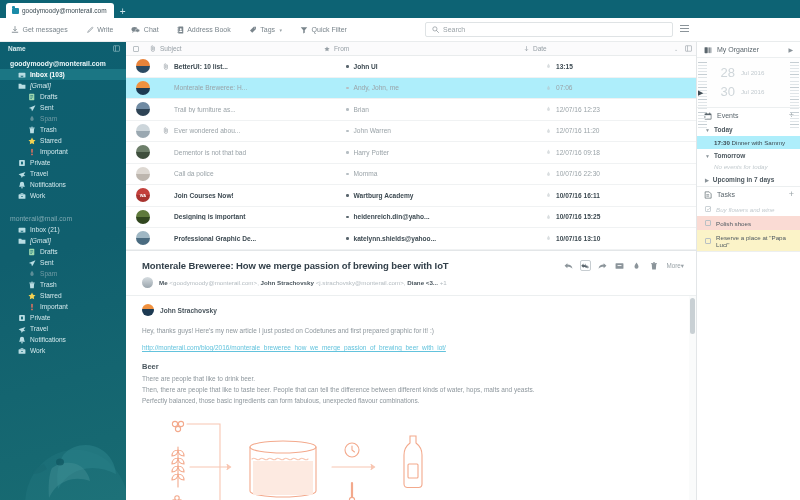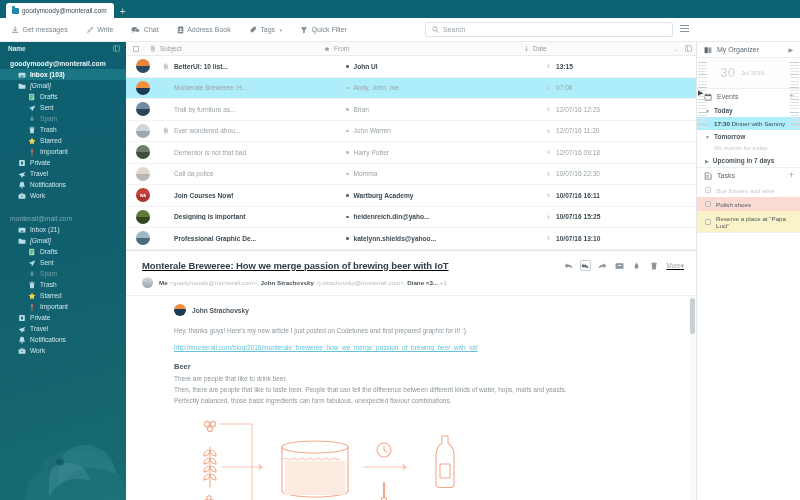--- a/index.html
+++ b/index.html
@@ -108,33 +108,33 @@
   .m-subj { flex: 1; padding-left: 2px; overflow: hidden; white-space: nowrap; }
   .m-from { width: 200px; display: flex; align-items: center; gap: 5px; }
   .dot { width: 2.5px; height: 2.5px; border-radius: 50%; background: #b6bec3; flex-shrink: 0; }
   .msgrow.unread .dot { background: #5a666e; }
   .m-date { width: 150px; display: flex; align-items: center; gap: 5px; }
   .m-flag { width: 5px; height: 6px; flex-shrink: 0; opacity: .5; }
 
   
   .reader { flex: 1; min-height: 0; display: flex; flex-direction: column; border-top: 1px solid #e3e6e8; background:#fff; }
   .rd-head { padding: 8px 12px 7px 16px; }
-  .rd-titlerow { display: flex; align-items: center; text-decoration: underline; }
+  .rd-titlerow { display: flex; align-items: center; }
   .rd-title { flex: 1; font-size: 9.5px; color: #33404a; font-weight: bold; letter-spacing: -0.1px; }
   .rd-actions { display: flex; align-items: center; gap: 6px; padding-top: 1px; }
   .ract { width: 11px; height: 11px; display: flex; align-items: center; justify-content: center; border-radius: 2px; }
   .ract.active { border: 1px solid #c7cdd1; background: #fff; }
   .rd-more { font-size: 6.3px; color: #9aa3a8; margin-left: 1px; }
   .rd-recip { display: flex; align-items: center; gap: 6px; margin-top: 6px; }
   .rd-recip .av { width: 11px; height: 11px; }
   .rd-recips { font-size: 6.2px; color: #b3bbc0; }
   .rd-recips b { color: #49555d; }
   .rd-sep { height: 1px; background: #eceff0; margin: 0; }
 
-  .rd-body { flex: 1; overflow: hidden; padding: 8px 16px 10px 16px; position: relative; margin-left: 32px; }
+  .rd-body { flex: 1; overflow: hidden; padding: 8px 16px 10px 16px; position: relative; }
   .rd-sender { display: flex; align-items: center; gap: 6px; margin-bottom: 9px; }
   .rd-sender .av { width: 12px; height: 12px; }
   .rd-sender-name { font-size: 6.6px; font-weight: bold; color: #49555d; }
   .rd-p { font-size: 6.5px; color: #8d969c; line-height: 11px; }
   .rd-link { font-size: 6.5px; color: #63c3dd; margin: 8px 0 11px 0; text-decoration: underline; }
   .rd-h { font-size: 7.5px; font-weight: bold; color: #4b575f; margin-bottom: 2px; }
   .rd-illus { margin-top: 13px; }
 
   
   .vsb { position: absolute; right: 0; top: 0; width: 7px; height: 100%; background: #fafbfb; }
@@ -873,20 +873,24 @@
             <i class="lg"></i>
             <i></i>
             <i></i>
             <i></i>
             <i class="lg"></i>
             <i></i>
           </div>
         <div class="selarrow">▶</div>
         <div id="dates">
             <div class="dayrow">
+              <span class="daynum">28</span>
+              <span class="daylbl">Jul 2016</span>
+            </div>
+            <div class="dayrow">
               <span class="daynum">30</span>
               <span class="daylbl">Jul 2016</span>
             </div>
           </div>
       </div>
 
       <div class="rp-sec">
         <div class="rp-sechead">
           <svg width="8" height="8" viewBox="0 0 14 14">
               <rect x="1" y="2.5" width="12" height="10.5" rx="1" fill="#5b666d"></rect>

